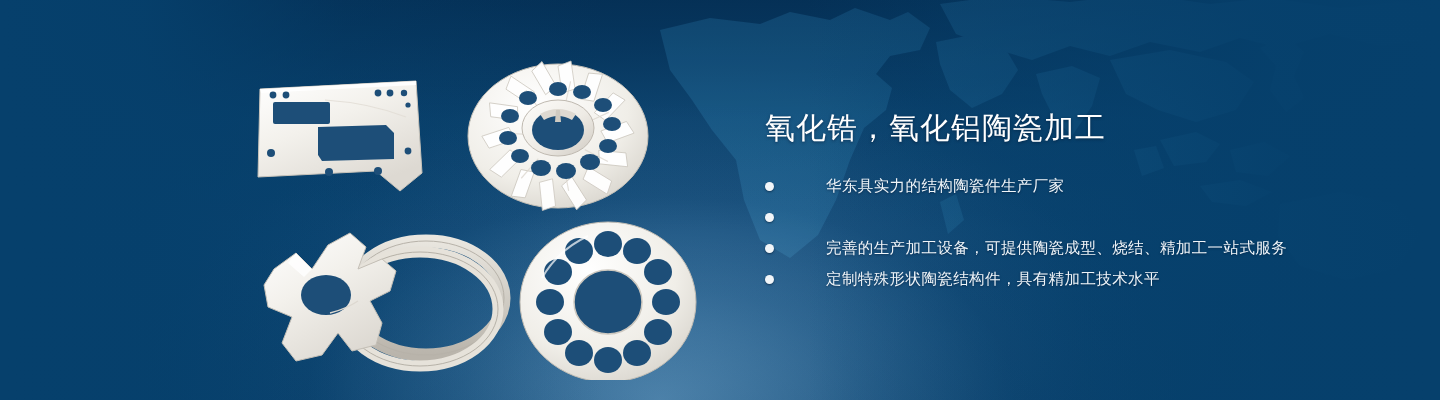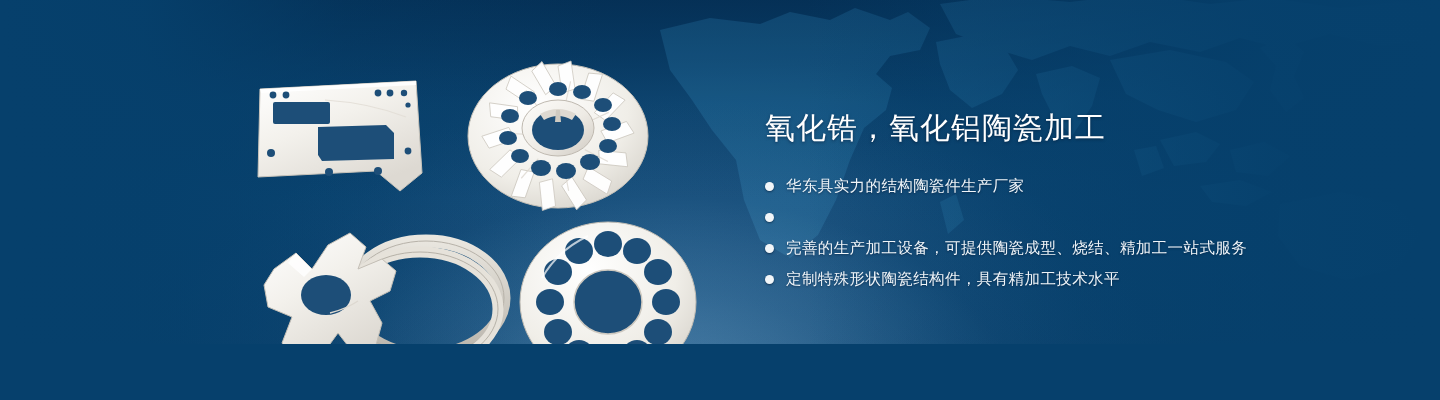--- a/index.html
+++ b/index.html
@@ -5,21 +5,21 @@
   * { margin:0; padding:0; box-sizing:border-box; }
   html, body {
     width:1440px; height:400px;
     overflow:hidden;
     background:#06406c;
     font-family:"Liberation Sans","DejaVu Sans",sans-serif;
   }
 
   #banner {
     position:relative;
-    width:1440px; height:344px;
+    width:1440px; height:400px;
     overflow:hidden;
     background:#06406c;
   }
 
   
   .bg-base {
     position:absolute; inset:0;
     background:#063f6b;
   }
   .bg-glow {
@@ -93,20 +93,21 @@
     margin-right:12px;
     box-shadow:0 1px 2px rgba(0,18,40,0.5);
   }
   .bullet-text {
     font-size:15.5px;
     line-height:24px;
     color:#f0f5f9;
     letter-spacing:0.4px;
     text-shadow:0 1px 2px rgba(0,20,45,0.5);
     white-space:nowrap;
+    margin-left:40px;
   }
 </style>
 </head>
 <body>
 
 <div id="banner">
 
   <div class="bg-base"></div>
   <div class="bg-glow"></div>
   <div class="bg-vert"></div>

